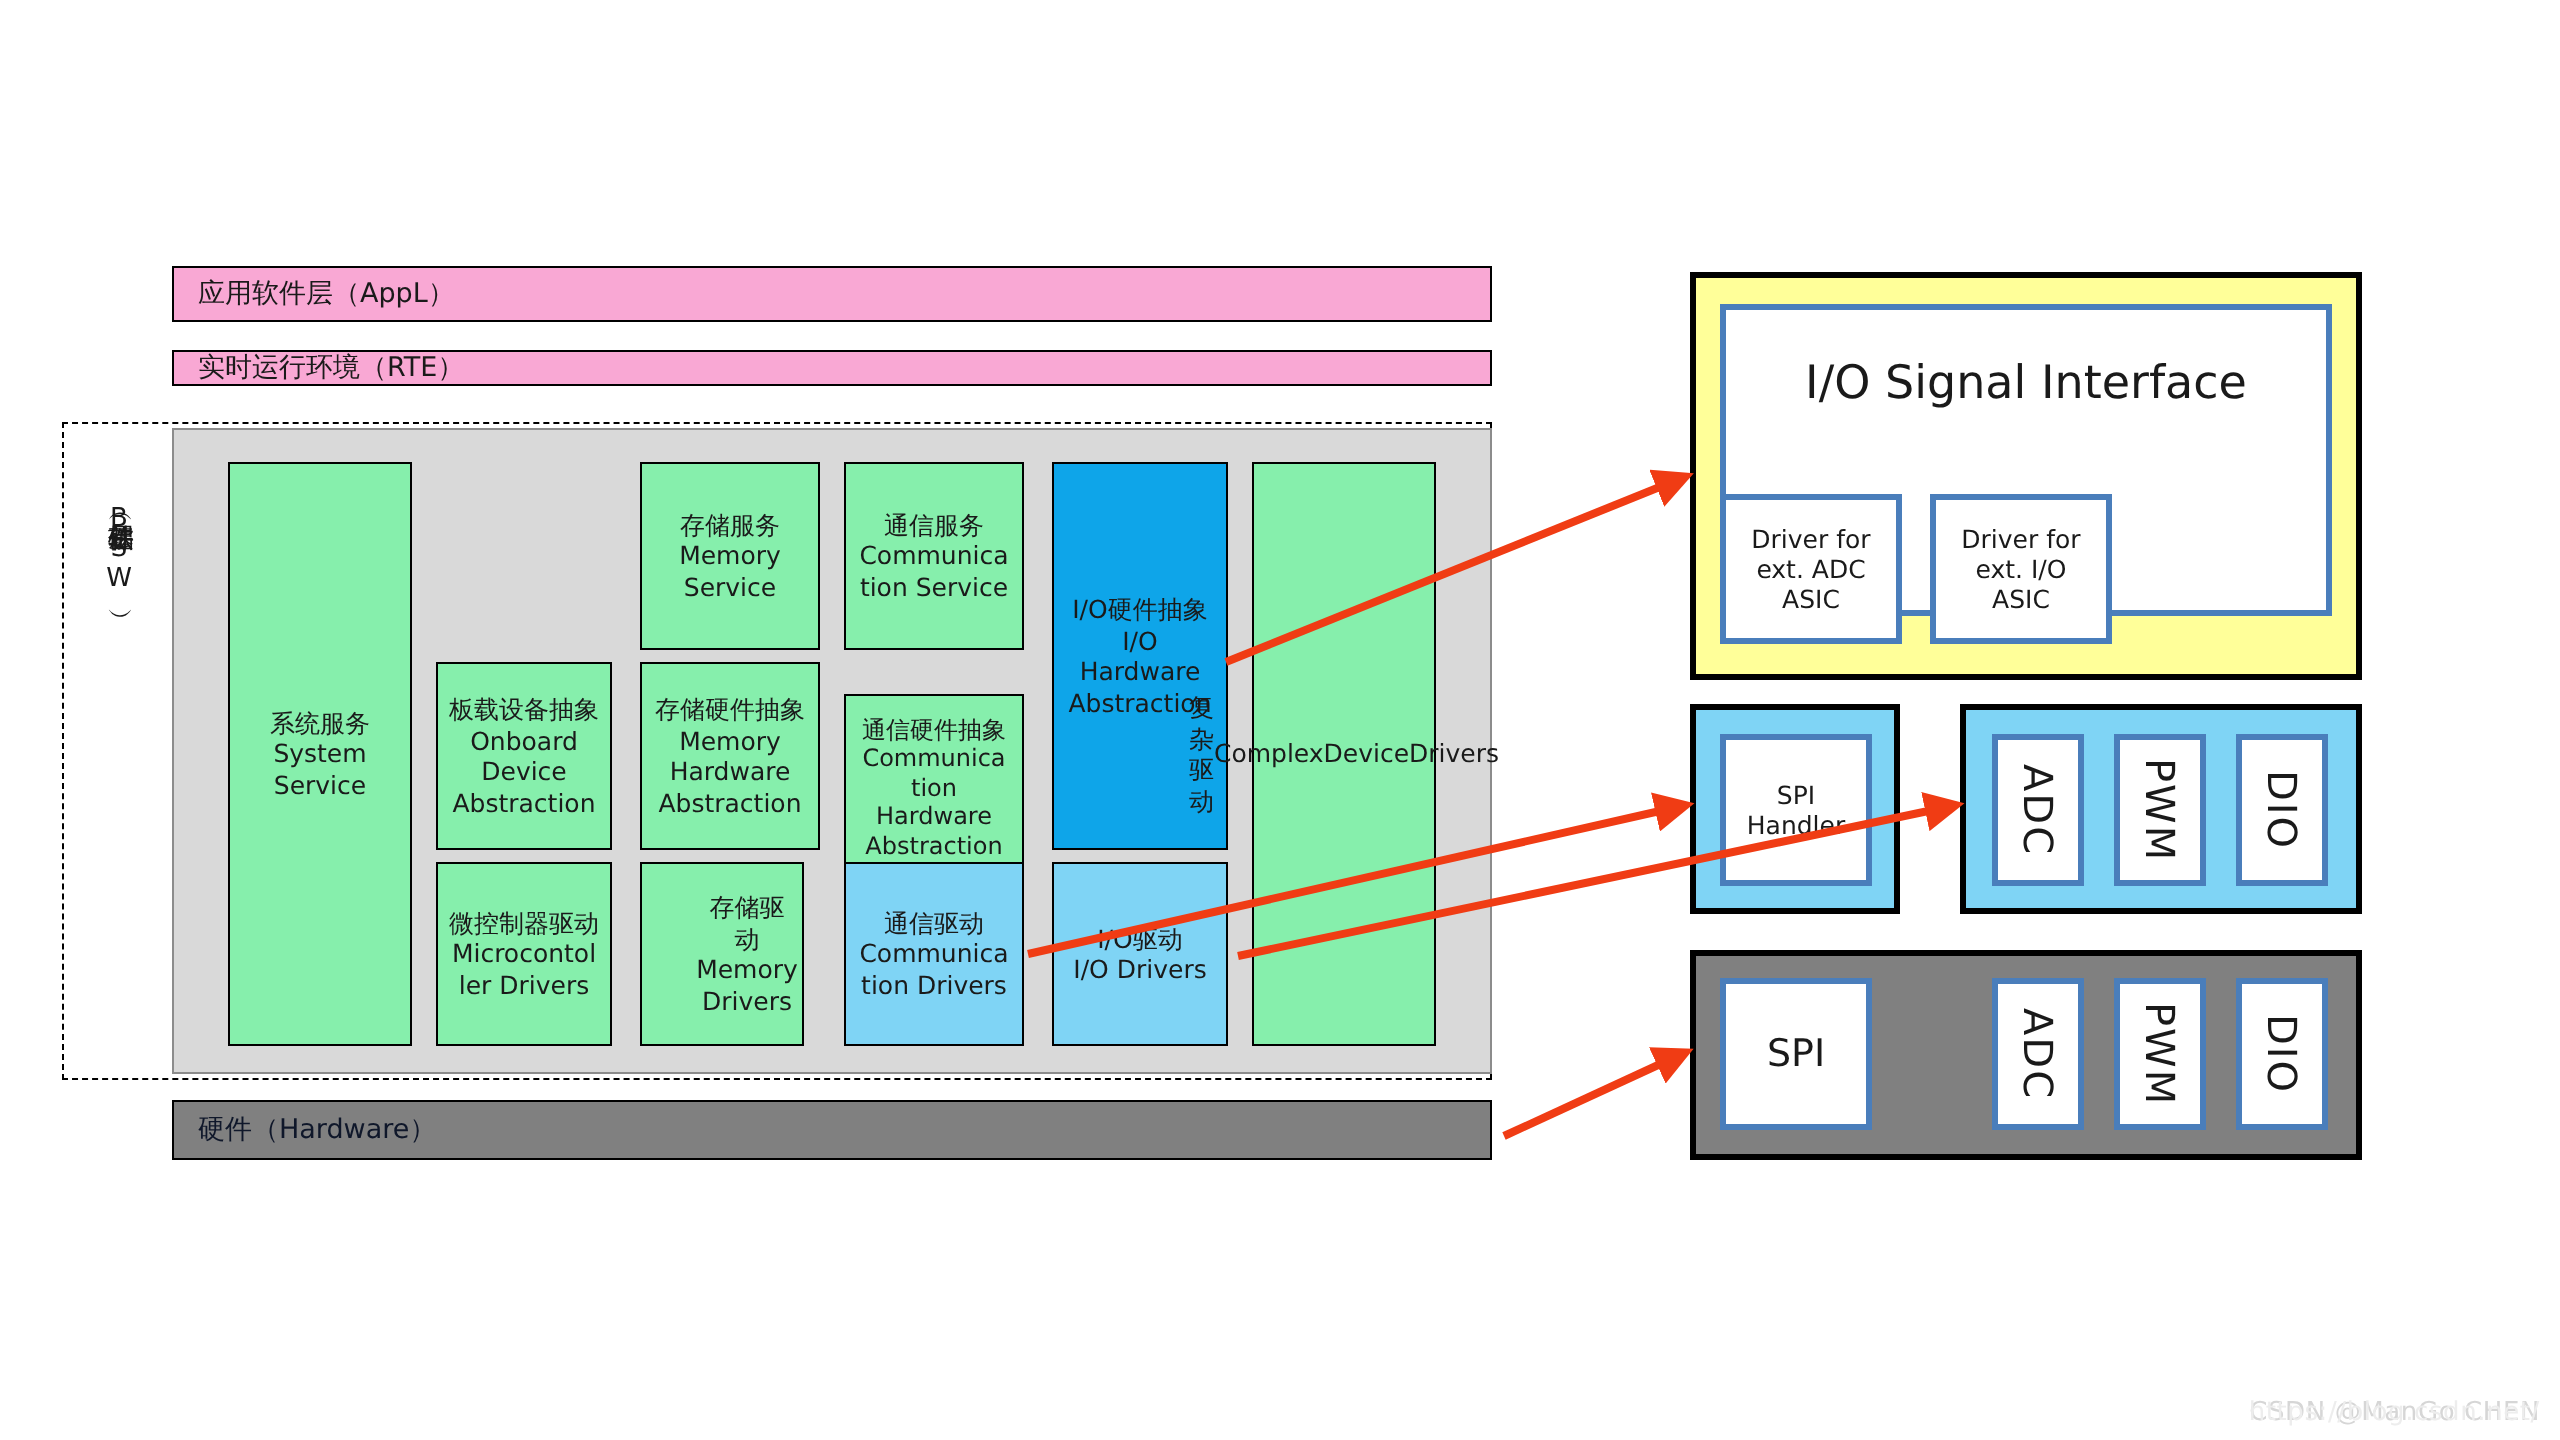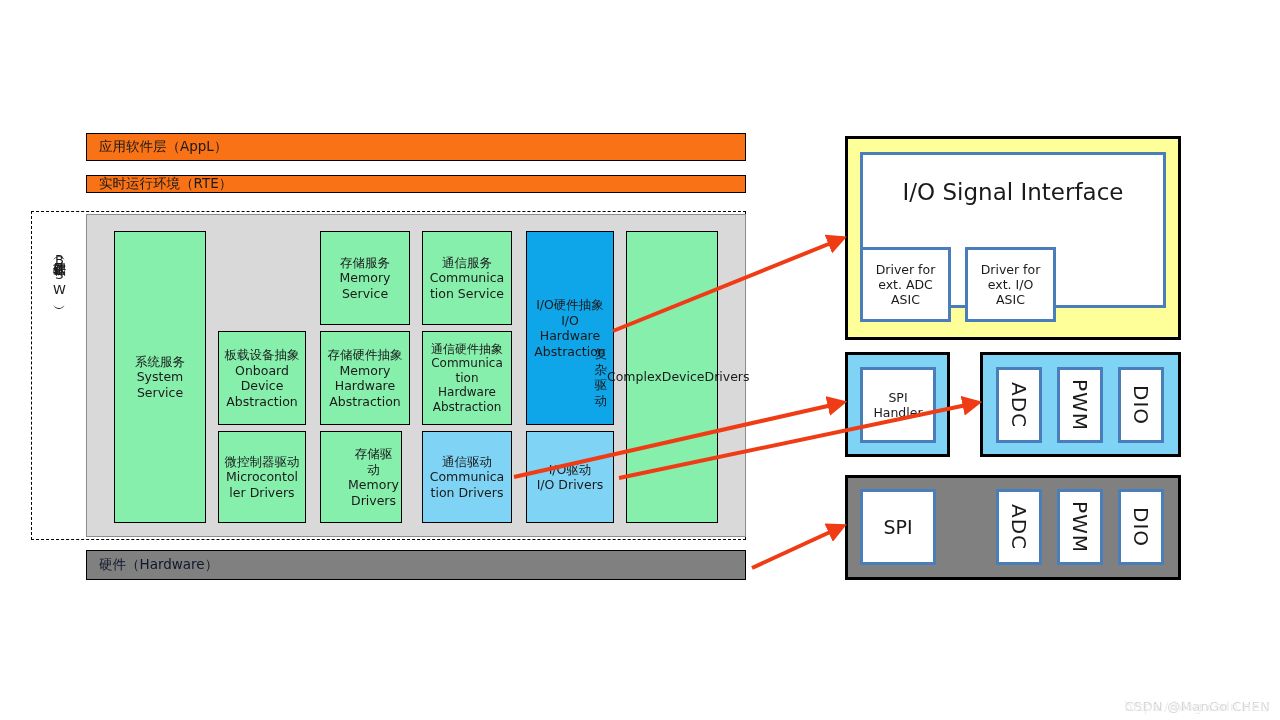--- a/index.html
+++ b/index.html
@@ -12,21 +12,21 @@
     height: 720px;
     position: relative;
     overflow: hidden;
     font-family: "DejaVu Sans", "Liberation Sans", sans-serif;
     color: #1a1a1a;
   }
   .abs { position: absolute; box-sizing: border-box; }
 
   
   .layer-bar {
-    background: #f97316;
+    background: #f9a8d4;
     border: 1px solid #000000;
     display: flex;
     align-items: center;
     padding-left: 12px;
     font-size: 13.5px;
   }
   .layer-bar.hw {
     background: #808080;
     color: #0f172a;
   }
@@ -188,21 +188,21 @@
   <span class="txt">Abstraction</span>
 </div>
 
 <div class="abs cell" style="left:320px; top:331px; width:90px; height:94px; flex-direction:column;">
   <span class="txt">存储硬件抽象</span>
   <span class="txt">Memory</span>
   <span class="txt">Hardware</span>
   <span class="txt">Abstraction</span>
 </div>
 
-<div class="abs cell" style="left:422px; top:331px; width:90px; height:94px; flex-direction:column; font-size:12px; line-height:14.5px;">
+<div class="abs cell" style="left:422px; top:347px; width:90px; height:94px; flex-direction:column; font-size:12px; line-height:14.5px;">
   <span class="txt">通信硬件抽象</span>
   <span class="txt">Communica</span>
   <span class="txt">tion</span>
   <span class="txt">Hardware</span>
   <span class="txt">Abstraction</span>
 </div>
 
 <div class="abs cell" style="left:218px; top:431px; width:88px; height:92px; flex-direction:column;">
   <span class="txt">微控制器驱动</span>
   <span class="txt">Microcontol</span>

